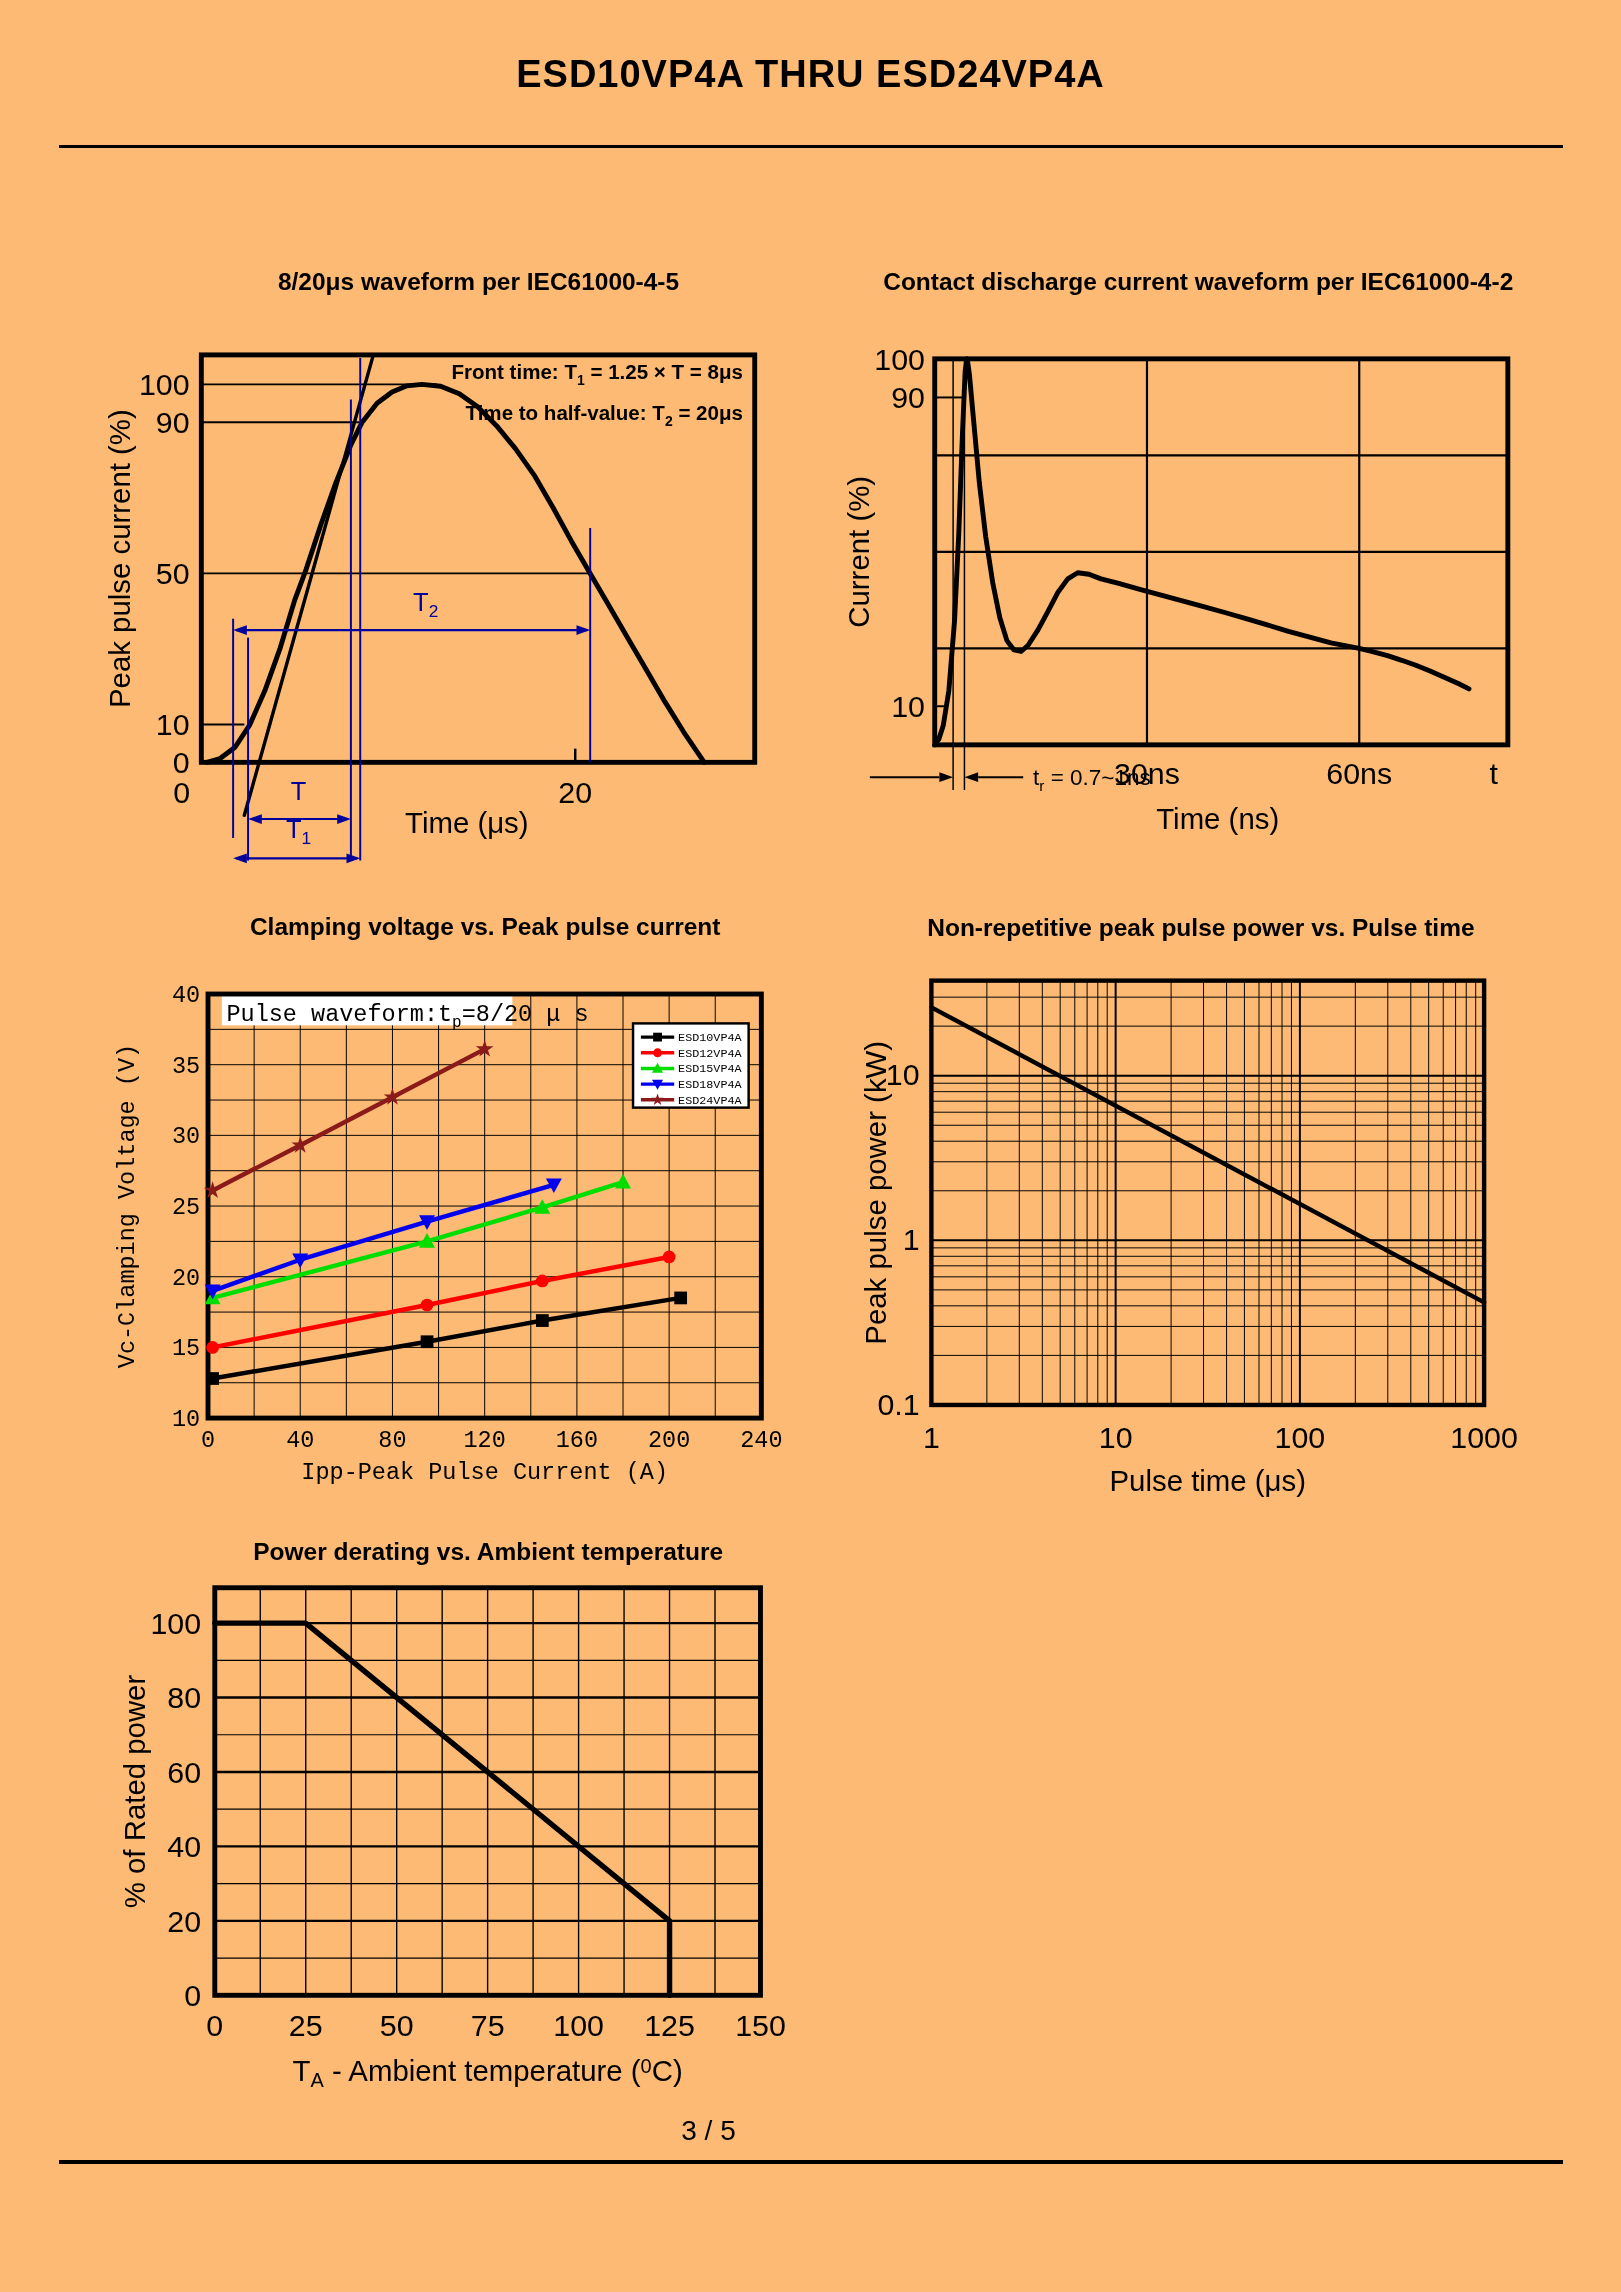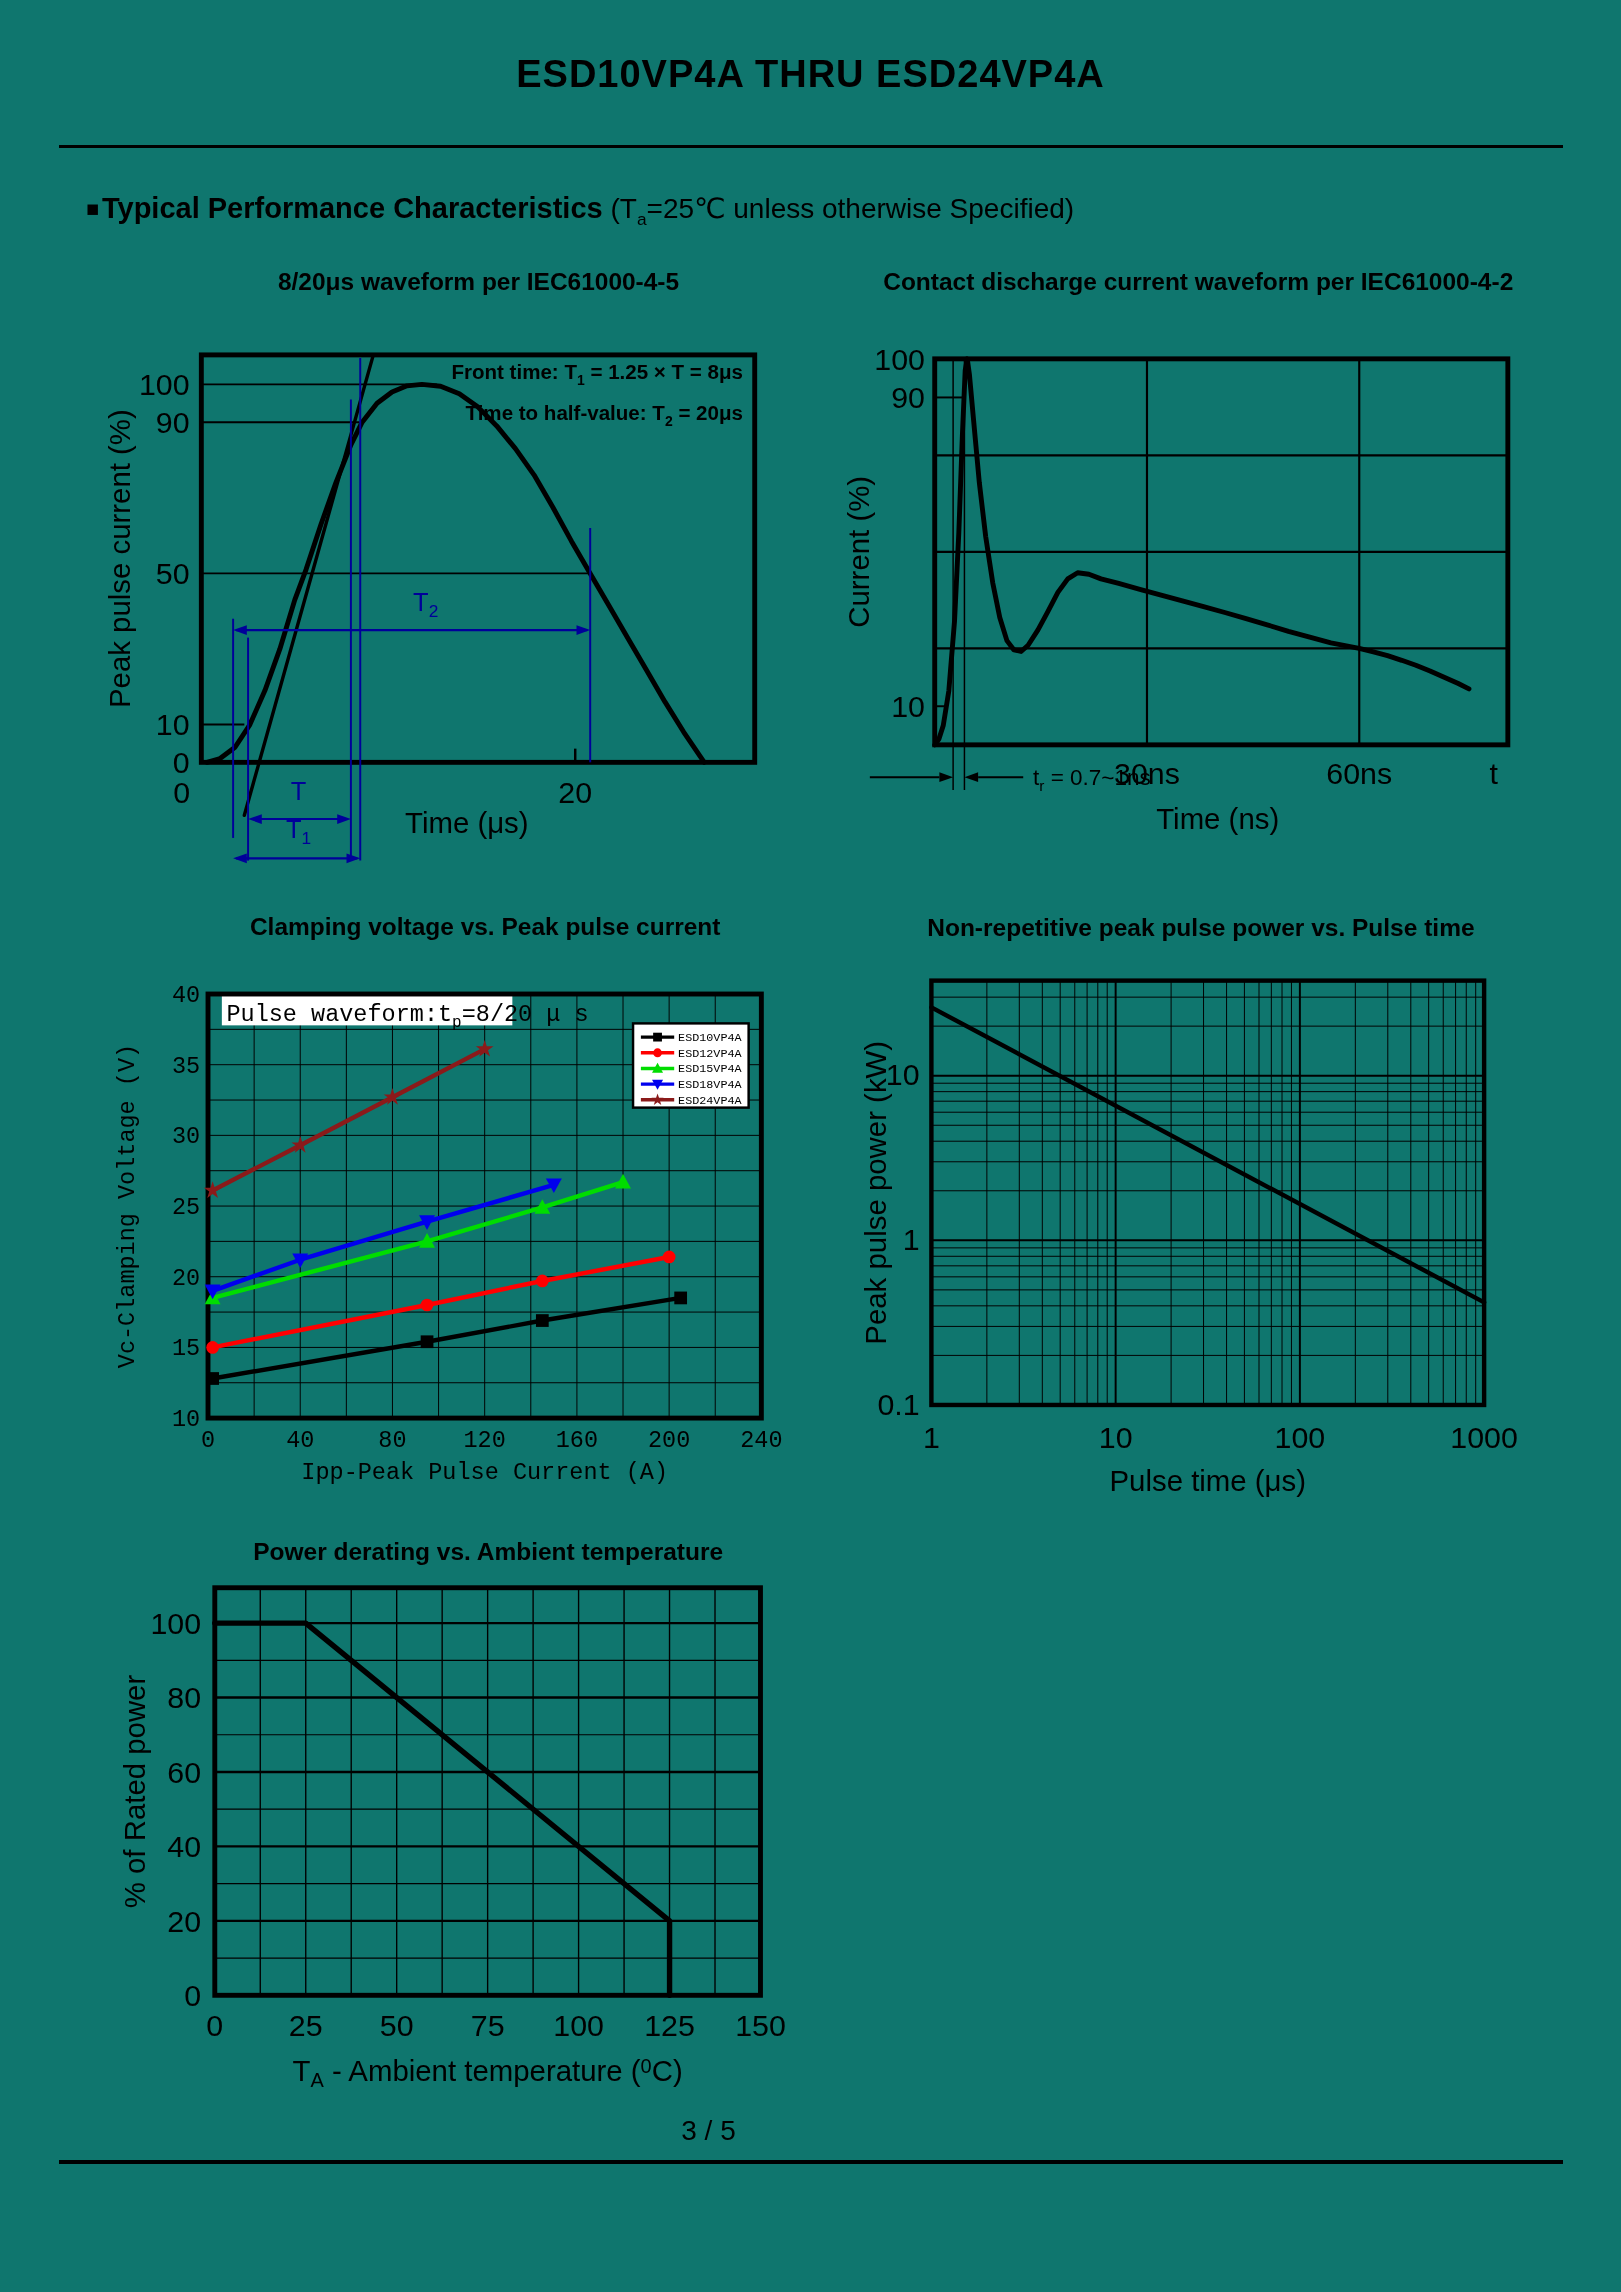--- a/index.html
+++ b/index.html
@@ -1,17 +1,17 @@
 <!DOCTYPE html>
 <html><head>
 <meta charset="utf-8">
 <title>ESD10VP4A THRU ESD24VP4A - page 3</title>
 <style>
   html,body{margin:0;padding:0;background:#888;}
-  .page{position:relative;width:1621px;height:2293px;background:#0f766e;overflow:hidden;
+  .page{position:relative;width:1621px;height:2293px;background:#fdba74;overflow:hidden;
         font-family:"Liberation Sans","DejaVu Sans",sans-serif;color:#000;}
   .page-title{position:absolute;left:0;top:53px;width:1621px;text-align:center;
               font-weight:bold;font-size:38px;letter-spacing:1px;}
   .rule-top{position:absolute;left:59px;top:145px;width:1504px;height:2.9px;background:#000;}
   .section{position:absolute;left:86px;top:192px;font-size:29px;font-weight:bold;white-space:nowrap;}
   .section .bullet{font-size:21.6px;vertical-align:2px;margin-right:2.9px;}
   .section .cond{font-weight:normal;font-size:28px;}
   .section sub{font-size:0.62em;}
   .footer{position:absolute;left:0;top:2115px;width:1417px;text-align:center;font-size:28px;}
   .rule-bottom{position:absolute;left:59px;top:2160px;width:1504px;height:3.9px;background:#000;}
@@ -24,23 +24,20 @@
   .bl{font:26px "Liberation Sans","DejaVu Sans",sans-serif;fill:#00009a;}
   .mk{font:24px "Liberation Mono","DejaVu Sans Mono",monospace;}
   .lg{font:12px "Liberation Mono","DejaVu Sans Mono",monospace;}
 </style>
 </head>
 <body>
 
 <div class="page">
   <div class="page-title">ESD10VP4A THRU ESD24VP4A</div>
   <div class="rule-top"></div>
-  <div class="section">
-    <span class="bullet">■</span><span>Typical Performance Characteristics</span><span class="cond"><span> (T</span><sub>a</sub><span>=25℃  unless otherwise Specified)</span></span>
-  </div>
   <div id="charts">
       <svg width="745" height="619" viewBox="0 0 760 632" style="left: 59px; top: 255px;">
         <text x="428" y="36" class="ct" text-anchor="middle">8/20μs waveform per IEC61000-4-5</text>
         <line x1="145" y1="132.10018552875692" x2="385.5067567567568" y2="132.10018552875692" stroke="#000" stroke-width="2"></line>
         <line x1="145" y1="170.69016697588125" x2="306.2922297297297" y2="170.69016697588125" stroke="#000" stroke-width="2"></line>
         <line x1="145" y1="325.05009276437846" x2="542.0270270270271" y2="325.05009276437846" stroke="#000" stroke-width="2"></line>
         <line x1="145" y1="479.41001855287567" x2="188.90202702702703" y2="479.41001855287567" stroke="#000" stroke-width="2"></line>
         <polyline points="188.9,572.0 320.6,102.0" fill="none" stroke="#000000" stroke-width="3.5" stroke-linejoin="round" stroke-linecap="round"></polyline>
         <polyline points="150.7,518.0 164.1,514.1 179.4,502.6 194.6,479.4 209.9,444.7 225.2,402.2 240.4,352.1 251.9,321.2 267.2,274.9 282.4,232.4 297.7,193.8 309.2,170.7 324.4,151.4 339.7,139.8 355.0,133.6 370.2,132.1 389.3,134.0 408.4,141.7 427.5,155.3 446.6,174.5 465.7,197.7 484.8,224.7 503.9,257.5 522.9,292.2 542.0,325.1 561.1,357.9 580.2,390.7 599.3,423.5 618.4,456.3 637.5,487.1 658.5,518.0" fill="none" stroke="#000000" stroke-width="5" stroke-linejoin="round" stroke-linecap="round"></polyline>
         <rect x="145" y="102" width="565" height="416" fill="none" stroke="#000" stroke-width="5"></rect>

